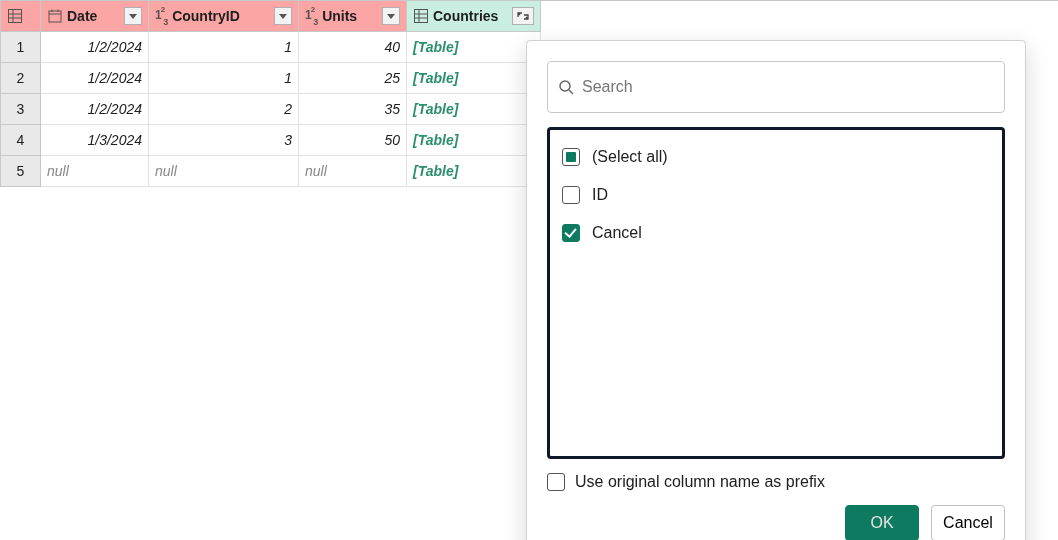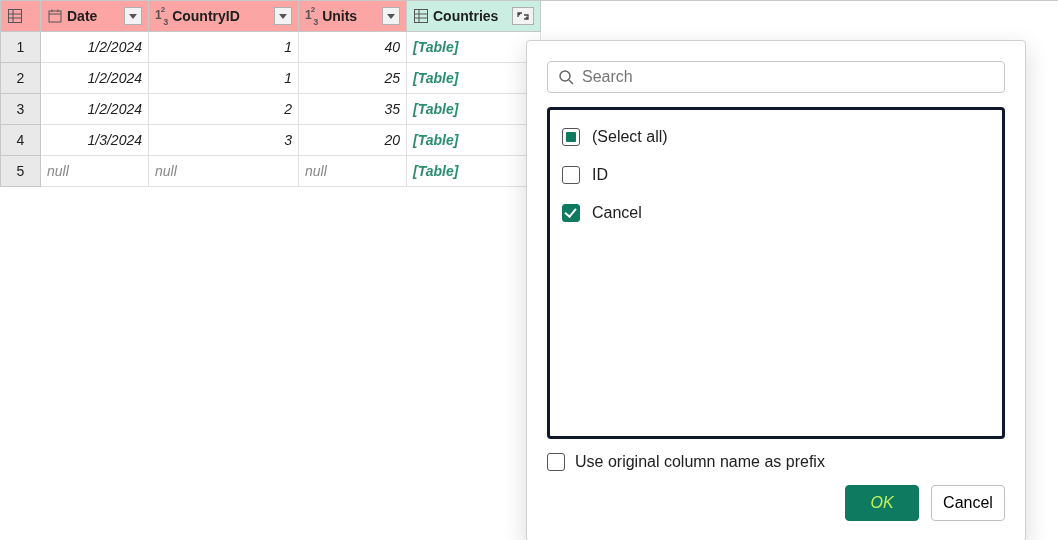--- a/index.html
+++ b/index.html
@@ -93,21 +93,21 @@
       border: 1px solid #d0d0d0;
       border-radius: 4px;
       box-shadow: 0 8px 24px rgba(0,0,0,0.15);
       padding: 20px;
       display: flex;
       flex-direction: column;
       gap: 14px;
     }
     .search {
       display:flex; align-items:center;
-      height: 32px;
+      height: 52px;
       border: 1px solid #c8c8c8;
       border-radius: 4px;
       padding: 0 10px;
       gap:8px;
       color:#666;
       font-size:16px;
     }
     .listbox {
       border: 3px solid #0f172a;
       border-radius: 4px;
@@ -156,21 +156,21 @@
     }
     .btn{
       min-width:74px;height:36px;
       border-radius:4px;
       font-size:16px;
       cursor:pointer;
       border:1px solid #c0c0c0;
       background:#fff;
     }
     .btn.primary{
-      background:#0e7a5f;border-color:#0e7a5f;color:#bef264;font-style:italic;
+      background:#0e7a5f;border-color:#0e7a5f;color:#e5e5e5;
     }
   </style>
 </head>
 <body>
 
 <div class="grid">
 
   <div class="cell hdr">
     <svg class="corner-icon" viewBox="0 0 16 16">
         <rect x="1.5" y="1.5" width="13" height="13" fill="none" stroke="#555"></rect>
@@ -233,21 +233,21 @@
 
   <div class="cell rowhdr">3</div>
   <div class="cell alignr">1/2/2024</div>
   <div class="cell alignr">2</div>
   <div class="cell alignr">35</div>
   <div class="cell linkcell">[Table]</div>
 
   <div class="cell rowhdr">4</div>
   <div class="cell alignr">1/3/2024</div>
   <div class="cell alignr">3</div>
-  <div class="cell alignr">20</div>
+  <div class="cell alignr">50</div>
   <div class="cell linkcell">[Table]</div>
 
   <div class="cell rowhdr">5</div>
   <div class="cell nullcell">null</div>
   <div class="cell nullcell">null</div>
   <div class="cell nullcell">null</div>
   <div class="cell linkcell">[Table]</div>
 </div>
 
 <div class="popup">

